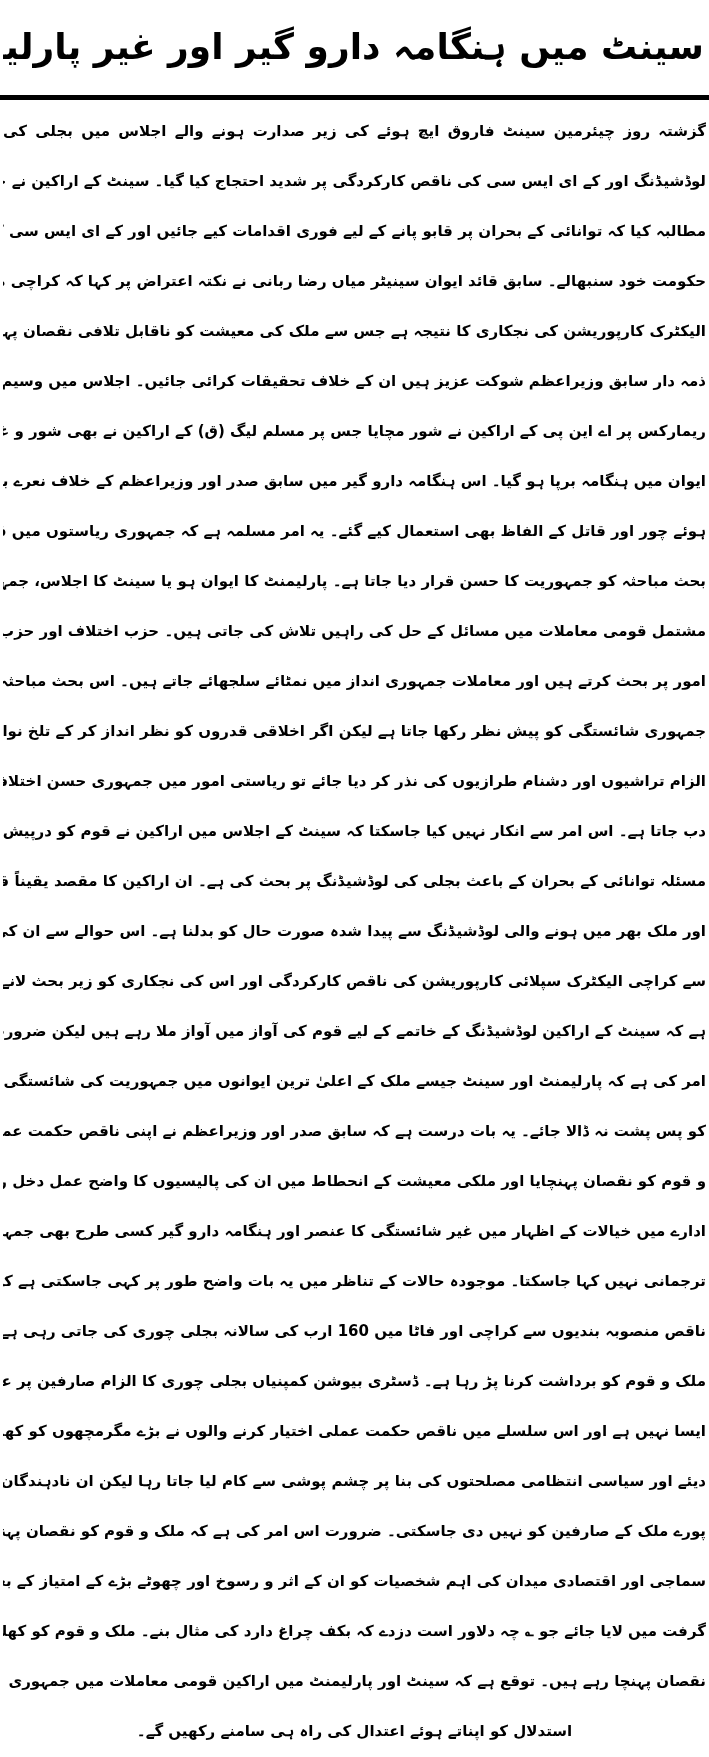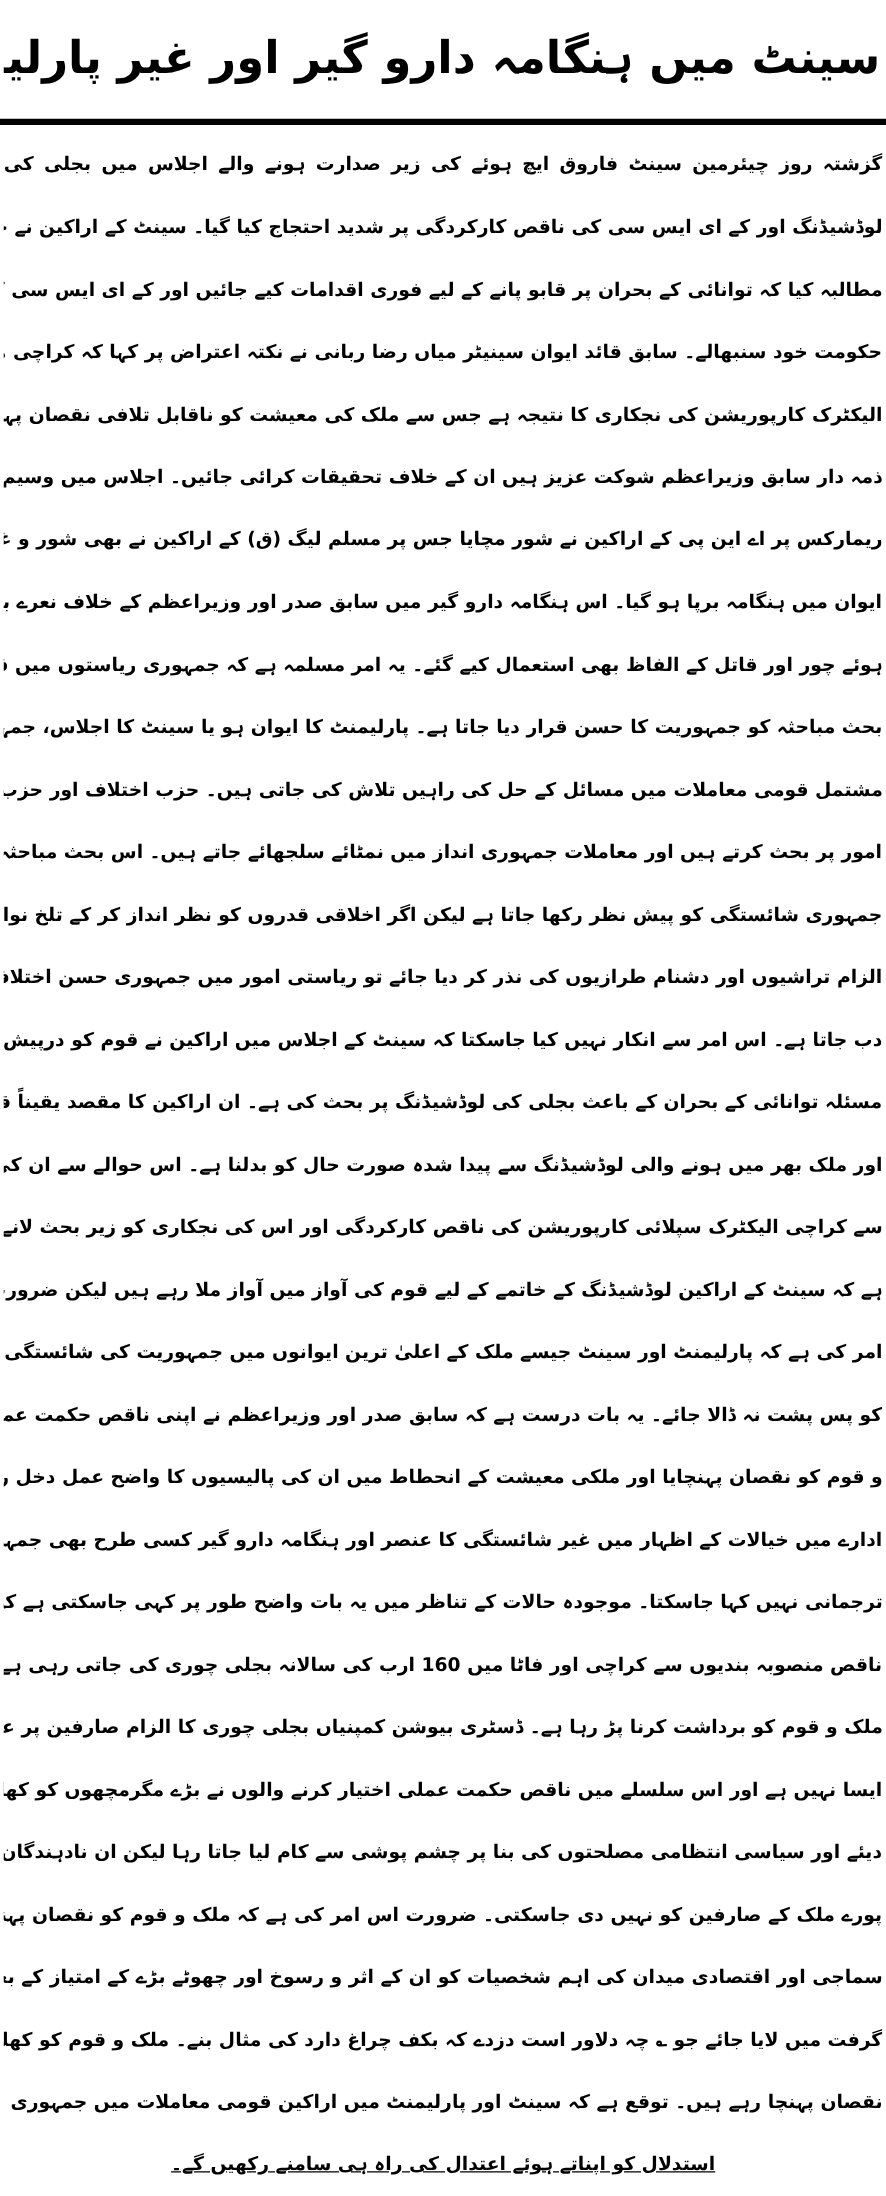--- a/index.html
+++ b/index.html
@@ -48,21 +48,20 @@
     font-weight: bold;
     direction: rtl;
     text-align: justify;
     text-align-last: justify;
     overflow: hidden;
     white-space: nowrap;
   }
   .line.last {
     text-align: center;
     text-align-last: center;
-    text-decoration: underline;
   }
 </style>
 </head>
 <body>
 
 <div class="page">
   <h1 class="headline">سینٹ میں ہنگامہ دارو گیر اور غیر پارلیمانی روئیے</h1>
   <div class="divider"></div>
   <div class="article-body">
       <div class="line">گزشتہ روز چیئرمین سینٹ فاروق ایچ ہوئے کی زیر صدارت ہونے والے اجلاس میں بجلی کی</div>

